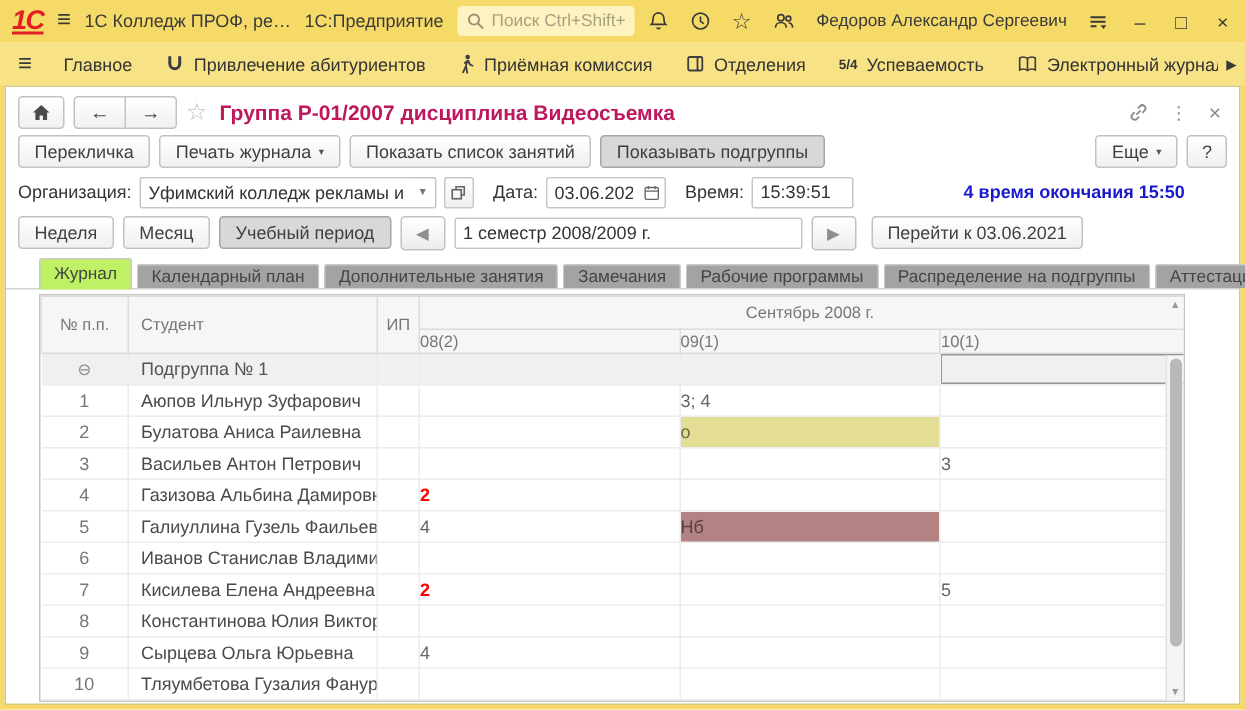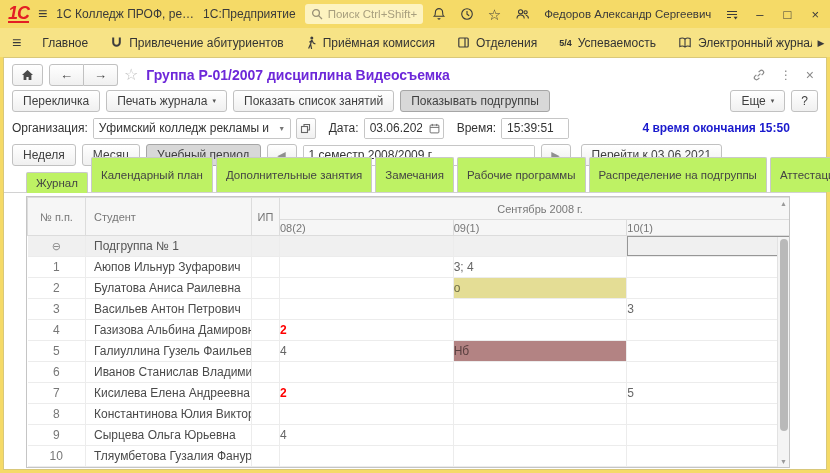--- a/index.html
+++ b/index.html
@@ -35,21 +35,21 @@
   .content { position:absolute; top:57px; left:3px; right:3px; bottom:3px; background:#fff; border:1px solid #d9c87a; display:flex; flex-direction:column; }
 
   .titlerow { display:flex; align-items:center; gap:6px; padding:5px 8px 3px 8px; height:31px; }
   .btn { display:inline-flex; align-items:center; justify-content:center; height:22px; padding:0 10px; background:linear-gradient(#ffffff,#f0f0f0); border:1px solid #c1c1c1; border-radius:3px; font-size:12px; color:#3f3f3f; white-space:nowrap; gap:5px; }
   .btn.pressed { background:#d8d8d8; border-color:#a6a6a6; }
   .btn-group { display:inline-flex; }
   .btn-group .btn:first-child { border-radius:3px 0 0 3px; }
   .btn-group .btn:last-child { border-radius:0 3px 3px 0; border-left:none; }
   .navarr { font-size:13px; color:#444; }
   .fav { font-size:16px; color:#c0c0c0; }
-  .title { font-size:14px; font-weight:bold; color:#6d28d9; margin-left:2px; }
+  .title { font-size:14px; font-weight:bold; color:#be185d; margin-left:2px; }
   .trow-right { margin-left:auto; display:flex; align-items:center; gap:14px; color:#8a8a8a; padding-right:4px; }
   .dots { font-size:12px; color:#8a8a8a; }
   .pgclose { font-size:14px; color:#8a8a8a; }
 
   .toolbarrow { display:flex; align-items:center; gap:6px; padding:1px 8px 3px 8px; height:26px; }
   .caret { font-size:7px; color:#555; }
   .spacer { flex:1; }
 
   .formrow { display:flex; align-items:center; padding:2px 8px; gap:5px; height:26px; }
   .lbl { color:#333; }
@@ -58,21 +58,21 @@
   .dd { width:16px; display:flex; align-items:center; justify-content:center; color:#777; font-size:7px; }
   .sqbtn { width:20px; height:21px; display:flex; align-items:center; justify-content:center; border:1px solid #c6c6c6; border-radius:2px; background:linear-gradient(#fff,#f0f0f0); }
   .blue { color:var(--accent,#1a1acd); font-weight:bold; }
 
   .periodrow { display:flex; align-items:center; gap:6px; padding:2px 8px; height:28px; }
   .arrbtn { width:30px; height:23px; display:inline-flex; align-items:center; justify-content:center; background:linear-gradient(#fff,#ececec); border:1px solid #c1c1c1; border-radius:3px; color:#8f8f8f; font-size:11px; }
   .periodfield { width:232px; }
   .periodfield input { width:100%; }
 
   .tabsrow { display:flex; align-items:flex-end; padding:3px 8px 0 22px; gap:3px; border-bottom:1px solid #d2d2d2; height:24px; }
-  .tab { height:35px; display:inline-flex; align-items:center; padding:0 9px; font-size:11.5px; color:#444; background:#bef264; border:1px solid #c9c9c9; border-bottom:none; border-radius:2px 2px 0 0; white-space:nowrap; }
+  .tab { height:16px; display:inline-flex; align-items:center; padding:0 9px; font-size:11.5px; color:#444; background:#a3a3a3; border:1px solid #c9c9c9; border-bottom:none; border-radius:2px 2px 0 0; white-space:nowrap; }
   .tab.active { background:#bef264; height:21px; margin-bottom:-1px; }
 
   
   .tablezone { flex:1; padding:3px 0 0 22px; position:relative; }
   .tcontainer { position:relative; width:764px; height:272px; border:1px solid #c5c5c5; background:#fff; overflow:hidden; }
   table.jt { border-collapse:collapse; table-layout:fixed; width:774px; }
   .jt th { background:#f6f6f6; color:#777; font-weight:normal; font-size:11px; border:1px solid #dcdcdc; }
   .jt thead tr:first-child th { height:22px; }
   .jt thead tr:last-child th { height:16px; }
   .jt td { height:21px; border-right:1px solid #ececec; border-bottom:1px solid #ececec; font-size:12px; overflow:hidden; white-space:nowrap; }

